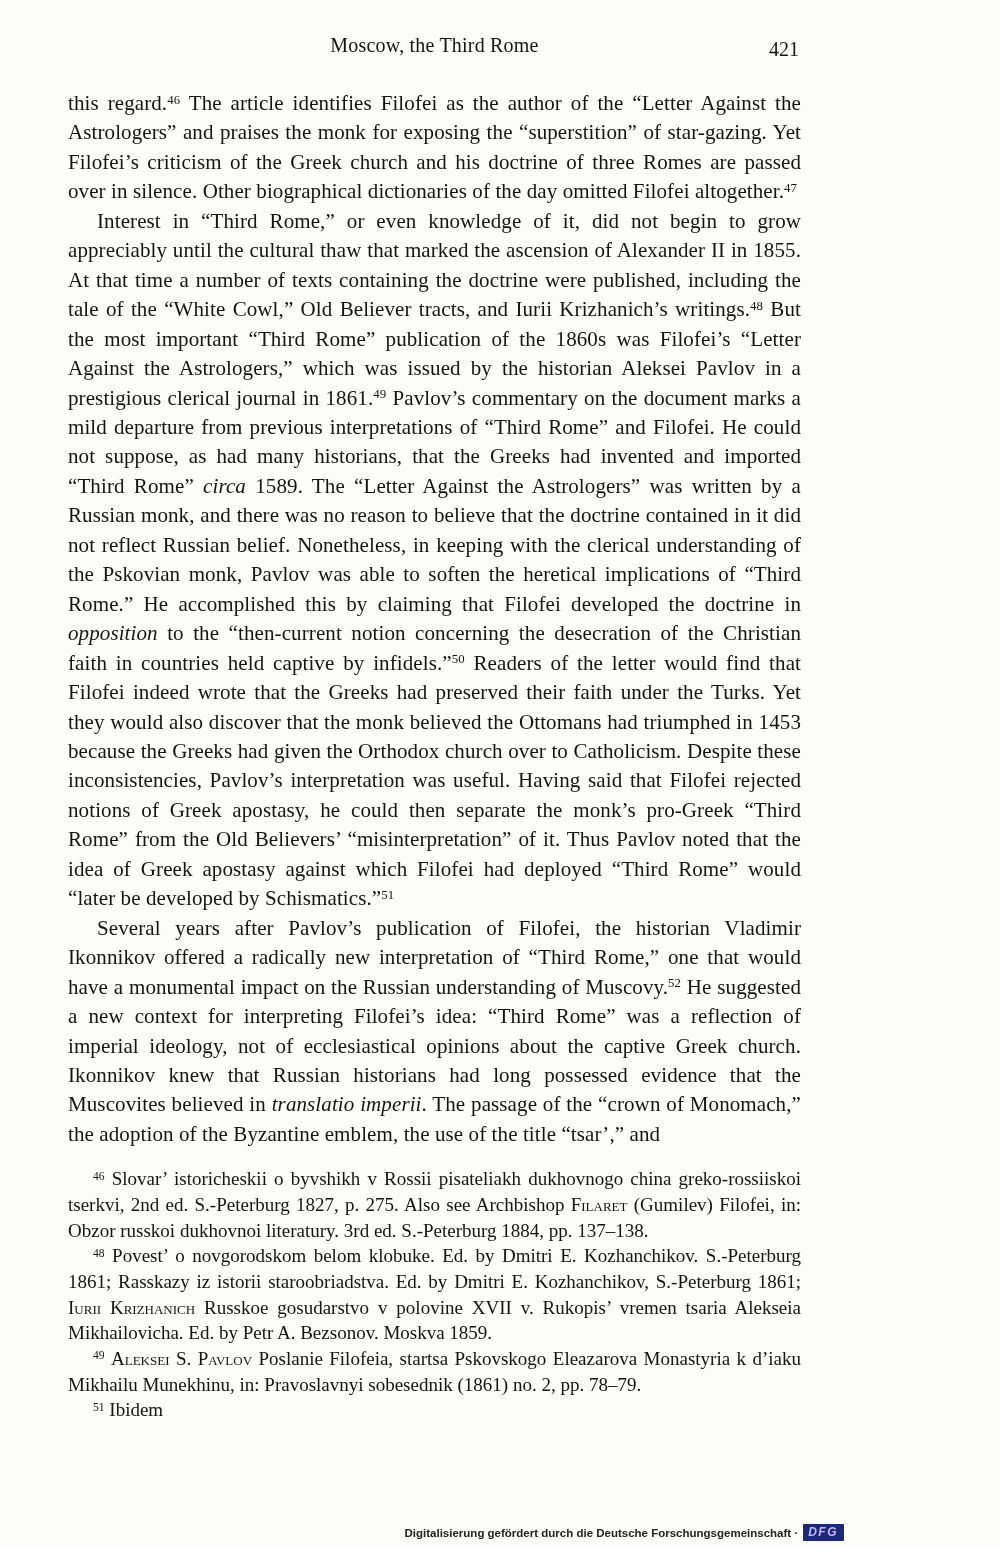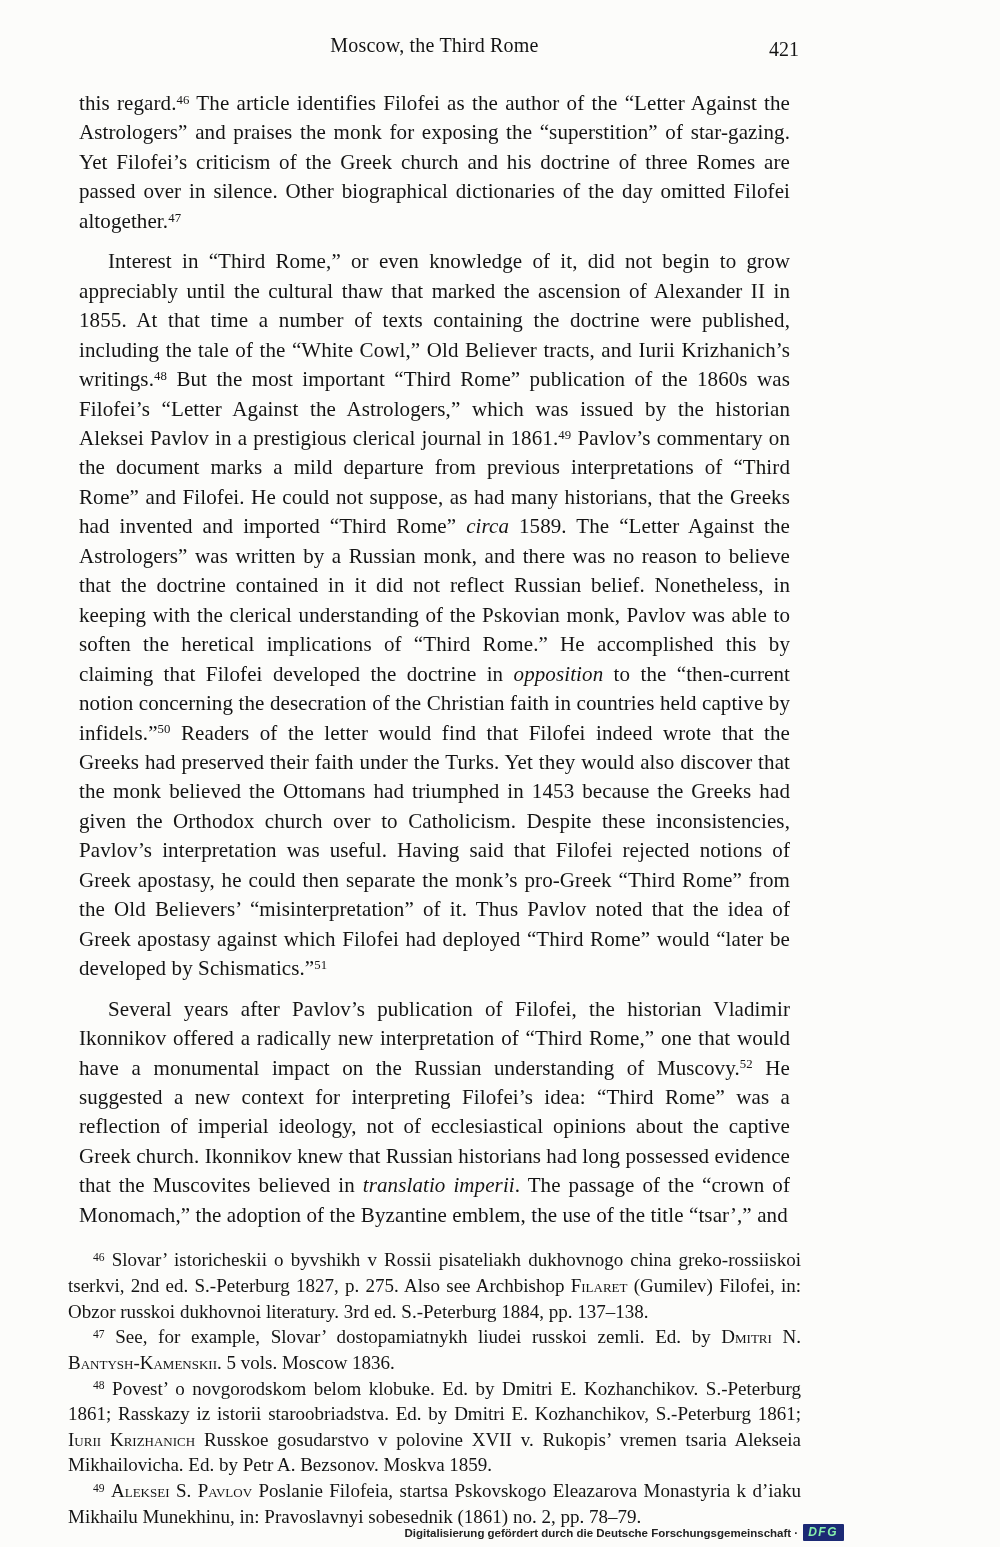--- a/index.html
+++ b/index.html
@@ -24,21 +24,21 @@
   .pagehead .title {
     text-align: center;
     letter-spacing: 0.2px;
   }
   .pagehead .pageno {
     position: absolute;
     right: 2px; top: 4px;
   }
   .bodytext { margin-top: 31px; }
   .par {
-    margin: 11px;
+    margin: 0;
     font-size: 21px;
     line-height: 29.45px;
     text-align: justify;
     letter-spacing: 0.1px;
   }
   .par.ind { text-indent: 29px; }
   .sup {
     font-size: 61%;
     line-height: 0;
     position: relative;
@@ -60,21 +60,21 @@
     display: flex;
     align-items: center;
     gap: 5px;
     font-family: "Liberation Sans", sans-serif;
     font-size: 11.5px;
     font-weight: bold;
     color: #222222;
   }
   .dfg-box {
     display: inline-block;
-    color: #86efac;
+    color: #c4b5fd;
     font-family: "Liberation Sans", sans-serif;
     font-weight: bold;
     font-style: italic;
     font-size: 12px;
     letter-spacing: 1.5px;
     padding: 1px 6px 2px 5px;
     border-radius: 1px;
   }
 </style>
 </head>
@@ -88,23 +88,23 @@
   </div>
 
   <div class="bodytext">
       <p class="par"><span class="rn">this regard.</span><span class="sup">46</span><span class="rn"> The article identifies Filofei as the author of the “Letter Against the Astrologers” and praises the monk for exposing the “superstition” of star-gazing. Yet Filofei’s criticism of the Greek church and his doctrine of three Romes are passed over in silence. Other biographical dictionaries of the day omitted Filofei altogether.</span><span class="sup">47</span></p>
       <p class="par ind"><span class="rn">Interest in “Third Rome,” or even knowledge of it, did not begin to grow appreciably until the cultural thaw that marked the ascension of Alexander II in 1855. At that time a number of texts containing the doctrine were published, including the tale of the “White Cowl,” Old Believer tracts, and Iurii Krizhanich’s writings.</span><span class="sup">48</span><span class="rn"> But the most important “Third Rome” publication of the 1860s was Filofei’s “Letter Against the Astrologers,” which was issued by the historian Aleksei Pavlov in a prestigious clerical journal in 1861.</span><span class="sup">49</span><span class="rn"> Pavlov’s commentary on the document marks a mild departure from previous interpretations of “Third Rome” and Filofei. He could not suppose, as had many historians, that the Greeks had invented and imported “Third Rome” </span><span class="i">circa</span><span class="rn"> 1589. The “Letter Against the Astrologers” was written by a Russian monk, and there was no reason to believe that the doctrine contained in it did not reflect Russian belief. Nonetheless, in keeping with the clerical understanding of the Pskovian monk, Pavlov was able to soften the heretical implications of “Third Rome.” He accomplished this by claiming that Filofei developed the doctrine in </span><span class="i">opposition</span><span class="rn"> to the “then-current notion concerning the desecration of the Christian faith in countries held captive by infidels.”</span><span class="sup">50</span><span class="rn"> Readers of the letter would find that Filofei indeed wrote that the Greeks had preserved their faith under the Turks. Yet they would also discover that the monk believed the Ottomans had triumphed in 1453 because the Greeks had given the Orthodox church over to Catholicism. Despite these inconsistencies, Pavlov’s interpretation was useful. Having said that Filofei rejected notions of Greek apostasy, he could then separate the monk’s pro-Greek “Third Rome” from the Old Believers’ “misinterpretation” of it. Thus Pavlov noted that the idea of Greek apostasy against which Filofei had deployed “Third Rome” would “later be developed by Schismatics.”</span><span class="sup">51</span></p>
       <p class="par ind"><span class="rn">Several years after Pavlov’s publication of Filofei, the historian Vladimir Ikonnikov offered a radically new interpretation of “Third Rome,” one that would have a monumental impact on the Russian understanding of Muscovy.</span><span class="sup">52</span><span class="rn"> He suggested a new context for interpreting Filofei’s idea: “Third Rome” was a reflection of imperial ideology, not of ecclesiastical opinions about the captive Greek church. Ikonnikov knew that Russian historians had long possessed evidence that the Muscovites believed in </span><span class="i">translatio imperii</span><span class="rn">. The passage of the “crown of Monomach,” the adoption of the Byzantine emblem, the use of the title “tsar’,” and</span></p>
     </div>
 
   <div class="footnotes">
       <p class="fn"><span class="sup">46</span><span class="rn"> Slovar’ istoricheskii o byvshikh v Rossii pisateliakh dukhovnogo china greko-rossiiskoi tserkvi, 2nd ed. S.-Peterburg 1827, p. 275. Also see Archbishop </span><span class="sc">Filaret</span><span class="rn"> (Gumilev) Filofei, in: Obzor russkoi dukhovnoi literatury. 3rd ed. S.-Peterburg 1884, pp. 137–138.</span></p>
-      <p class="fn"><span class="sup">47</span><span class="rn"> See, for example, Slovar’ dostopamiatnykh liudei russkoi zemli. Ed. by </span><span class="sc">Dmitri N. Bantysh-Kamenskii</span><span class="rn">. 5 vols. Moscow 1836.</span></p>
       <p class="fn"><span class="sup">48</span><span class="rn"> Povest’ o novgorodskom belom klobuke. Ed. by Dmitri E. Kozhanchikov. S.-Peterburg 1861; Rasskazy iz istorii staroobriadstva. Ed. by Dmitri E. Kozhanchikov, S.-Peterburg 1861; </span><span class="sc">Iurii Krizhanich</span><span class="rn"> Russkoe gosudarstvo v polovine XVII v. Rukopis’ vremen tsaria Alekseia Mikhailovicha. Ed. by Petr A. Bezsonov. Moskva 1859.</span></p>
       <p class="fn"><span class="sup">49</span><span class="rn"> </span><span class="sc">Aleksei S. Pavlov</span><span class="rn"> Poslanie Filofeia, startsa Pskovskogo Eleazarova Monastyria k d’iaku Mikhailu Munekhinu, in: Pravoslavnyi sobesednik (1861) no. 2, pp. 78–79.</span></p>
+      <p class="fn"><span class="sup">51</span><span class="rn"> Ibidem</span></p>
     </div>
 
   <div class="scanfoot">
     <span>Digitalisierung gefördert durch die Deutsche Forschungsgemeinschaft ·</span>
     <span class="dfg-box" style="background: rgb(28, 42, 117);">DFG</span>
   </div>
 
 </div>
 
 </body></html>

